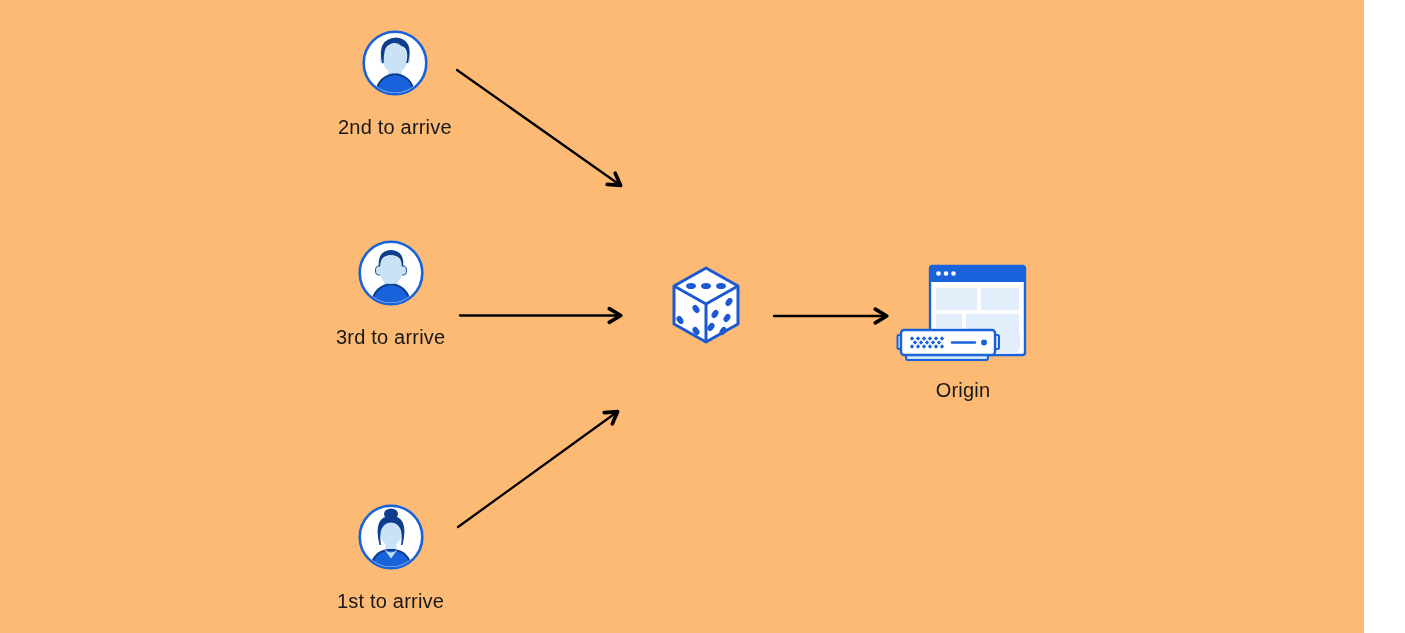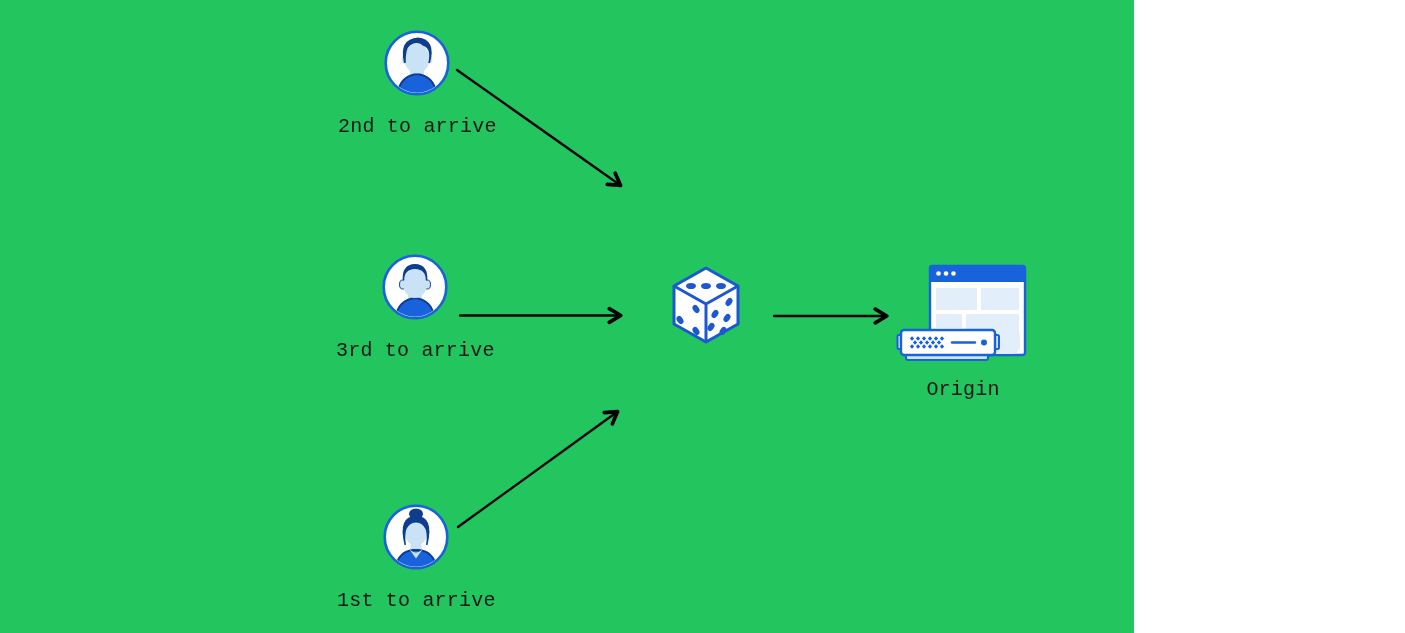--- a/index.html
+++ b/index.html
@@ -1,24 +1,24 @@
 <!DOCTYPE html>
 <html><head>
 <meta charset="utf-8">
 <style>
   html,body{margin:0;padding:0;background:#fff;}
-  .canvas{position:relative;width:1134px;height:633px;background:#22c55e;
-          font-family:Liberation Mono, monospace;overflow:hidden;}
+  .canvas{position:relative;width:1364px;height:633px;background:#fdba74;
+          font-family:Liberation Sans, sans-serif;overflow:hidden;}
   .arrows{position:absolute;left:0;top:0;pointer-events:none;}
   .node{position:absolute;display:flex;flex-direction:column;align-items:center;}
   .node .label{margin-top:19px;font-size:20px;line-height:24px;color:#17181a;
                white-space:nowrap;letter-spacing:.2px;}
   .node-origin .label{margin-top:16px;text-align:right;}
   .node-2nd{left:338px;top:30px;}
-  .node-3rd{left:336px;top:254px;}
+  .node-3rd{left:336px;top:240px;}
   .node-1st{left:337px;top:504px;}
   .node-dice{left:666px;top:262px;}
   .node-origin{left:896px;top:260px;}
   .icon{display:block;line-height:0;}
 </style>
 </head>
 <body>
 
 <div class="canvas">
 

